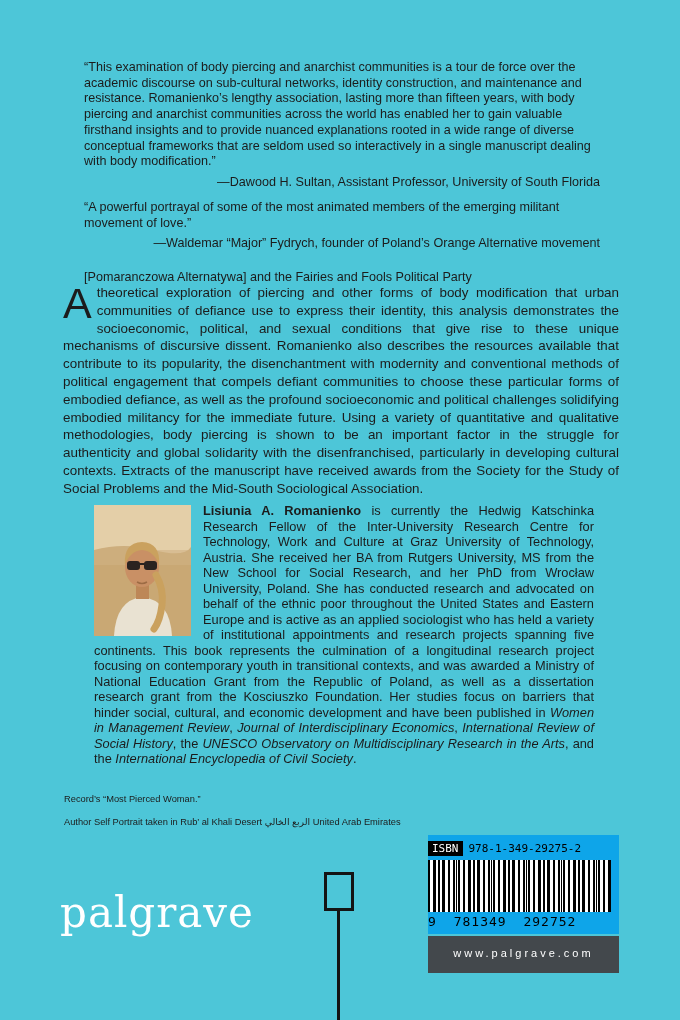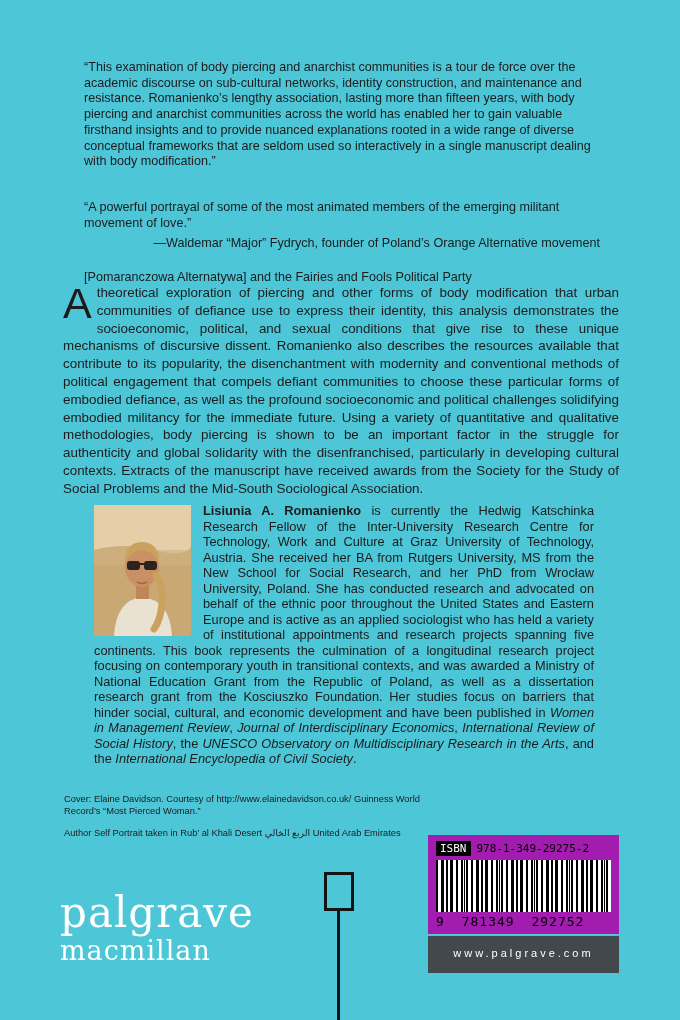--- a/index.html
+++ b/index.html
@@ -35,39 +35,40 @@
           font-family:"DejaVu Serif", serif; }
   .logo-line1 { font-size:42px; line-height:46px; letter-spacing:1px; }
   .logo-line2 { font-size:27px; line-height:30px; letter-spacing:1px; margin-top:0px; }
 
   .regmark-square { position:absolute; left:324px; top:872px; width:24px; height:33px;
                     border:3px solid #141414; background:transparent; }
   .regmark-line { position:absolute; left:337px; top:908px; width:3px; height:112px;
                   background:#141414; }
 
   .barcode-block { position:absolute; left:428px; top:835px; width:191px; }
-  .barcode-white { background:#a21caf; padding:6px 8px 5px 8px; }
+  .barcode-white { background:#0ea5e9; padding:6px 8px 5px 0; }
   .isbn-line { display:flex; align-items:center;
                font-family:"DejaVu Sans Mono", monospace; font-size:11px;
                color:#000; white-space:nowrap; }
   .isbn-label { background:#000; color:#fff; padding:1px 4px; margin-right:6px; }
   .bars { height:52px; margin-top:4px; background-color:#fff;
           background-image:
             repeating-linear-gradient(90deg, #000 0 2px, transparent 2px 5px),
             repeating-linear-gradient(90deg, #000 0 1px, transparent 1px 7px); }
   .barcode-digits { font-family:"DejaVu Sans Mono", monospace; font-size:13px;
                     color:#000; letter-spacing:1px; margin-top:2px; word-spacing:8px; }
   .url-bar { background:#43484c; color:#ffffff; text-align:center;
              font-size:11px; letter-spacing:3px; padding:11px 0 14px 0; margin-top:2px; }
 </style>
 </head>
 <body>
 
 <div class="quote" id="quote1">
   <div>“This examination of body piercing and anarchist communities is a tour de force over the academic discourse on sub-cultural networks, identity construction, and maintenance and resistance. Romanienko’s lengthy association, lasting more than fifteen years, with body piercing and anarchist communities across the world has enabled her to gain valuable firsthand insights and to provide nuanced explanations rooted in a wide range of diverse conceptual frameworks that are seldom used so interactively in a single manuscript dealing with body modification.”</div>
+  <div class="attr">—Dawood H. Sultan, Assistant Professor, University of South Florida</div>
 </div>
 
 <div class="quote" id="quote2">
   <div>“A powerful portrayal of some of the most animated members of the emerging militant movement of love.”</div>
   <div class="attr">—Waldemar “Major” Fydrych, founder of Poland’s Orange Alternative movement</div>
   <div class="attr2">[Pomaranczowa Alternatywa] and the Fairies and Fools Political Party</div>
 </div>
 
 <div class="synopsis">
   <span class="dropcap">A</span><span>theoretical exploration of piercing and other forms of body modification that urban communities of defiance use to express their identity, this analysis demonstrates the socioeconomic, political, and sexual conditions that give rise to these unique mechanisms of discursive dissent. Romanienko also describes the resources available that contribute to its popularity, the disenchantment with modernity and conventional methods of political engagement that compels defiant communities to choose these particular forms of embodied defiance, as well as the profound socioeconomic and political challenges solidifying embodied militancy for the immediate future. Using a variety of quantitative and qualitative methodologies, body piercing is shown to be an important factor in the struggle for authenticity and global solidarity with the disenfranchised, particularly in developing cultural contexts. Extracts of the manuscript have received awards from the Society for the Study of Social Problems and the Mid-South Sociological Association.</span>
@@ -86,28 +87,26 @@
     <path d="M62 70 q8 14 6 30 q-2 16 -8 24" stroke="#caa15e" stroke-width="7" fill="none" stroke-linecap="round"></path>
     <rect x="33" y="56" width="13" height="9" rx="3" fill="#2a2320"></rect>
     <rect x="50" y="56" width="13" height="9" rx="3" fill="#2a2320"></rect>
     <rect x="44" y="58" width="8" height="2" fill="#2a2320"></rect>
     <path d="M43 77 q5 3 10 0" stroke="#9c6b44" stroke-width="1.5" fill="none"></path>
   </svg>
   <span><span class="bold">Lisiunia A. Romanienko</span><span> is currently the Hedwig Katschinka Research Fellow of the Inter-University Research Centre for Technology, Work and Culture at Graz University of Technology, Austria. She received her BA from Rutgers University, MS from the New School for Social Research, and her PhD from Wrocław University, Poland. She has conducted research and advocated on behalf of the ethnic poor throughout the United States and Eastern Europe and is active as an applied sociologist who has held a variety of institutional appointments and research projects spanning five continents. This book represents the culmination of a longitudinal research project focusing on contemporary youth in transitional contexts, and was awarded a Ministry of National Education Grant from the Republic of Poland, as well as a dissertation research grant from the Kosciuszko Foundation. Her studies focus on barriers that hinder social, cultural, and economic development and have been published in </span><span class="italic">Women in Management Review</span><span>, </span><span class="italic">Journal of Interdisciplinary Economics</span><span>, </span><span class="italic">International Review of Social History</span><span>, the </span><span class="italic">UNESCO Observatory on Multidisciplinary Research in the Arts</span><span>, and the </span><span class="italic">International Encyclopedia of Civil Society</span><span>.</span></span>
 </div>
 
 <div class="credits">
-  <div>Cover: Elaine Davidson. Courtesy of http://www.elainedavidson.co.uk/ Guinness World</div>
   <div class="gap-after">Record’s “Most Pierced Woman.”</div>
   <div class="gap-after">Author Self Portrait taken in Rub’ al Khali Desert الربع الخالي United Arab Emirates</div>
 </div>
 
 <div class="logo">
   <div class="logo-line1">palgrave</div>
-  <div class="logo-line2">macmillan</div>
 </div>
 
 <div class="regmark-square"></div>
 <div class="regmark-line"></div>
 
 <div class="barcode-block">
   <div class="barcode-white">
     <div class="isbn-line">
       <span class="isbn-label">ISBN</span>
       <span>978-1-349-29275-2</span>

